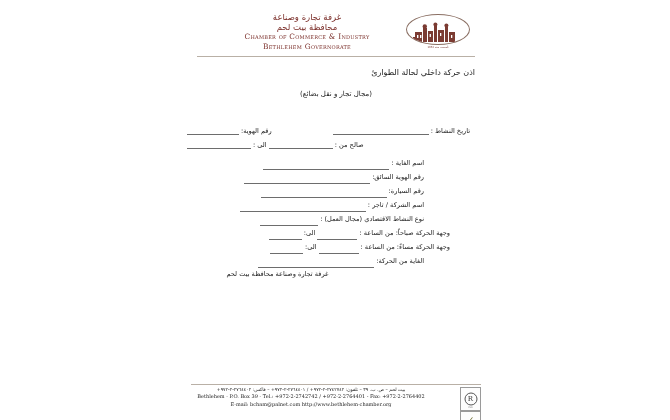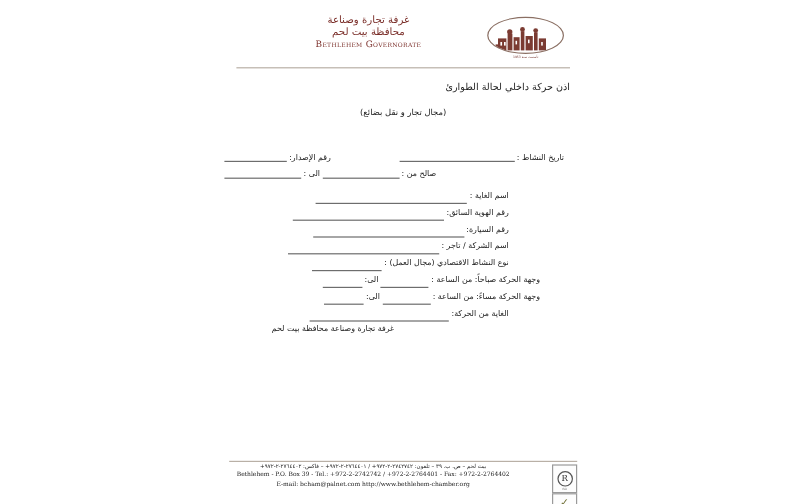--- a/index.html
+++ b/index.html
@@ -335,34 +335,35 @@
             <rect x="44" y="20" width="1.3" height="3"></rect>
           </g>
         </svg>
       </div>
       <div class="logo-caption">تأسست سنة 1953</div>
     </div>
 
     <div class="title-block">
       <div class="ar-org-1">غرفة تجارة وصناعة</div>
       <div class="ar-org-2">محافظة بيت لحم</div>
+      <div class="en-org-1">Chamber of Commerce &amp; Industry</div>
       <div class="en-org-2">Bethlehem Governorate</div>
     </div>
   </div>
   <div class="header-rule"></div>
 
   <div class="doc-title">اذن حركة داخلي لحالة الطوارئ</div>
   <div class="doc-subtitle">(مجال تجار و نقل بضائع)</div>
 
   <div class="meta-row-1">
     <span class="fld" style="float:right;">
       <span class="lbl">تاريخ النشاط :</span><span class="rule r-w96"></span>
     </span>
     <span class="fld" style="float:left;">
-      <span class="lbl">رقم الإصدار:</span><span class="rule r-w52"></span>
+      <span class="lbl">رقم الهوية:</span><span class="rule r-w52"></span>
     </span>
   </div>
 
   <div class="meta-row-2" style="text-align:left;padding-right:24px;box-sizing:border-box;">
     <span class="lbl">صالح من :</span><span class="rule r-w64"></span><span class="lbl">الى :</span><span class="rule r-w64"></span>
   </div>
 
   <div class="form-body">
 
     <div class="form-line line-right">

